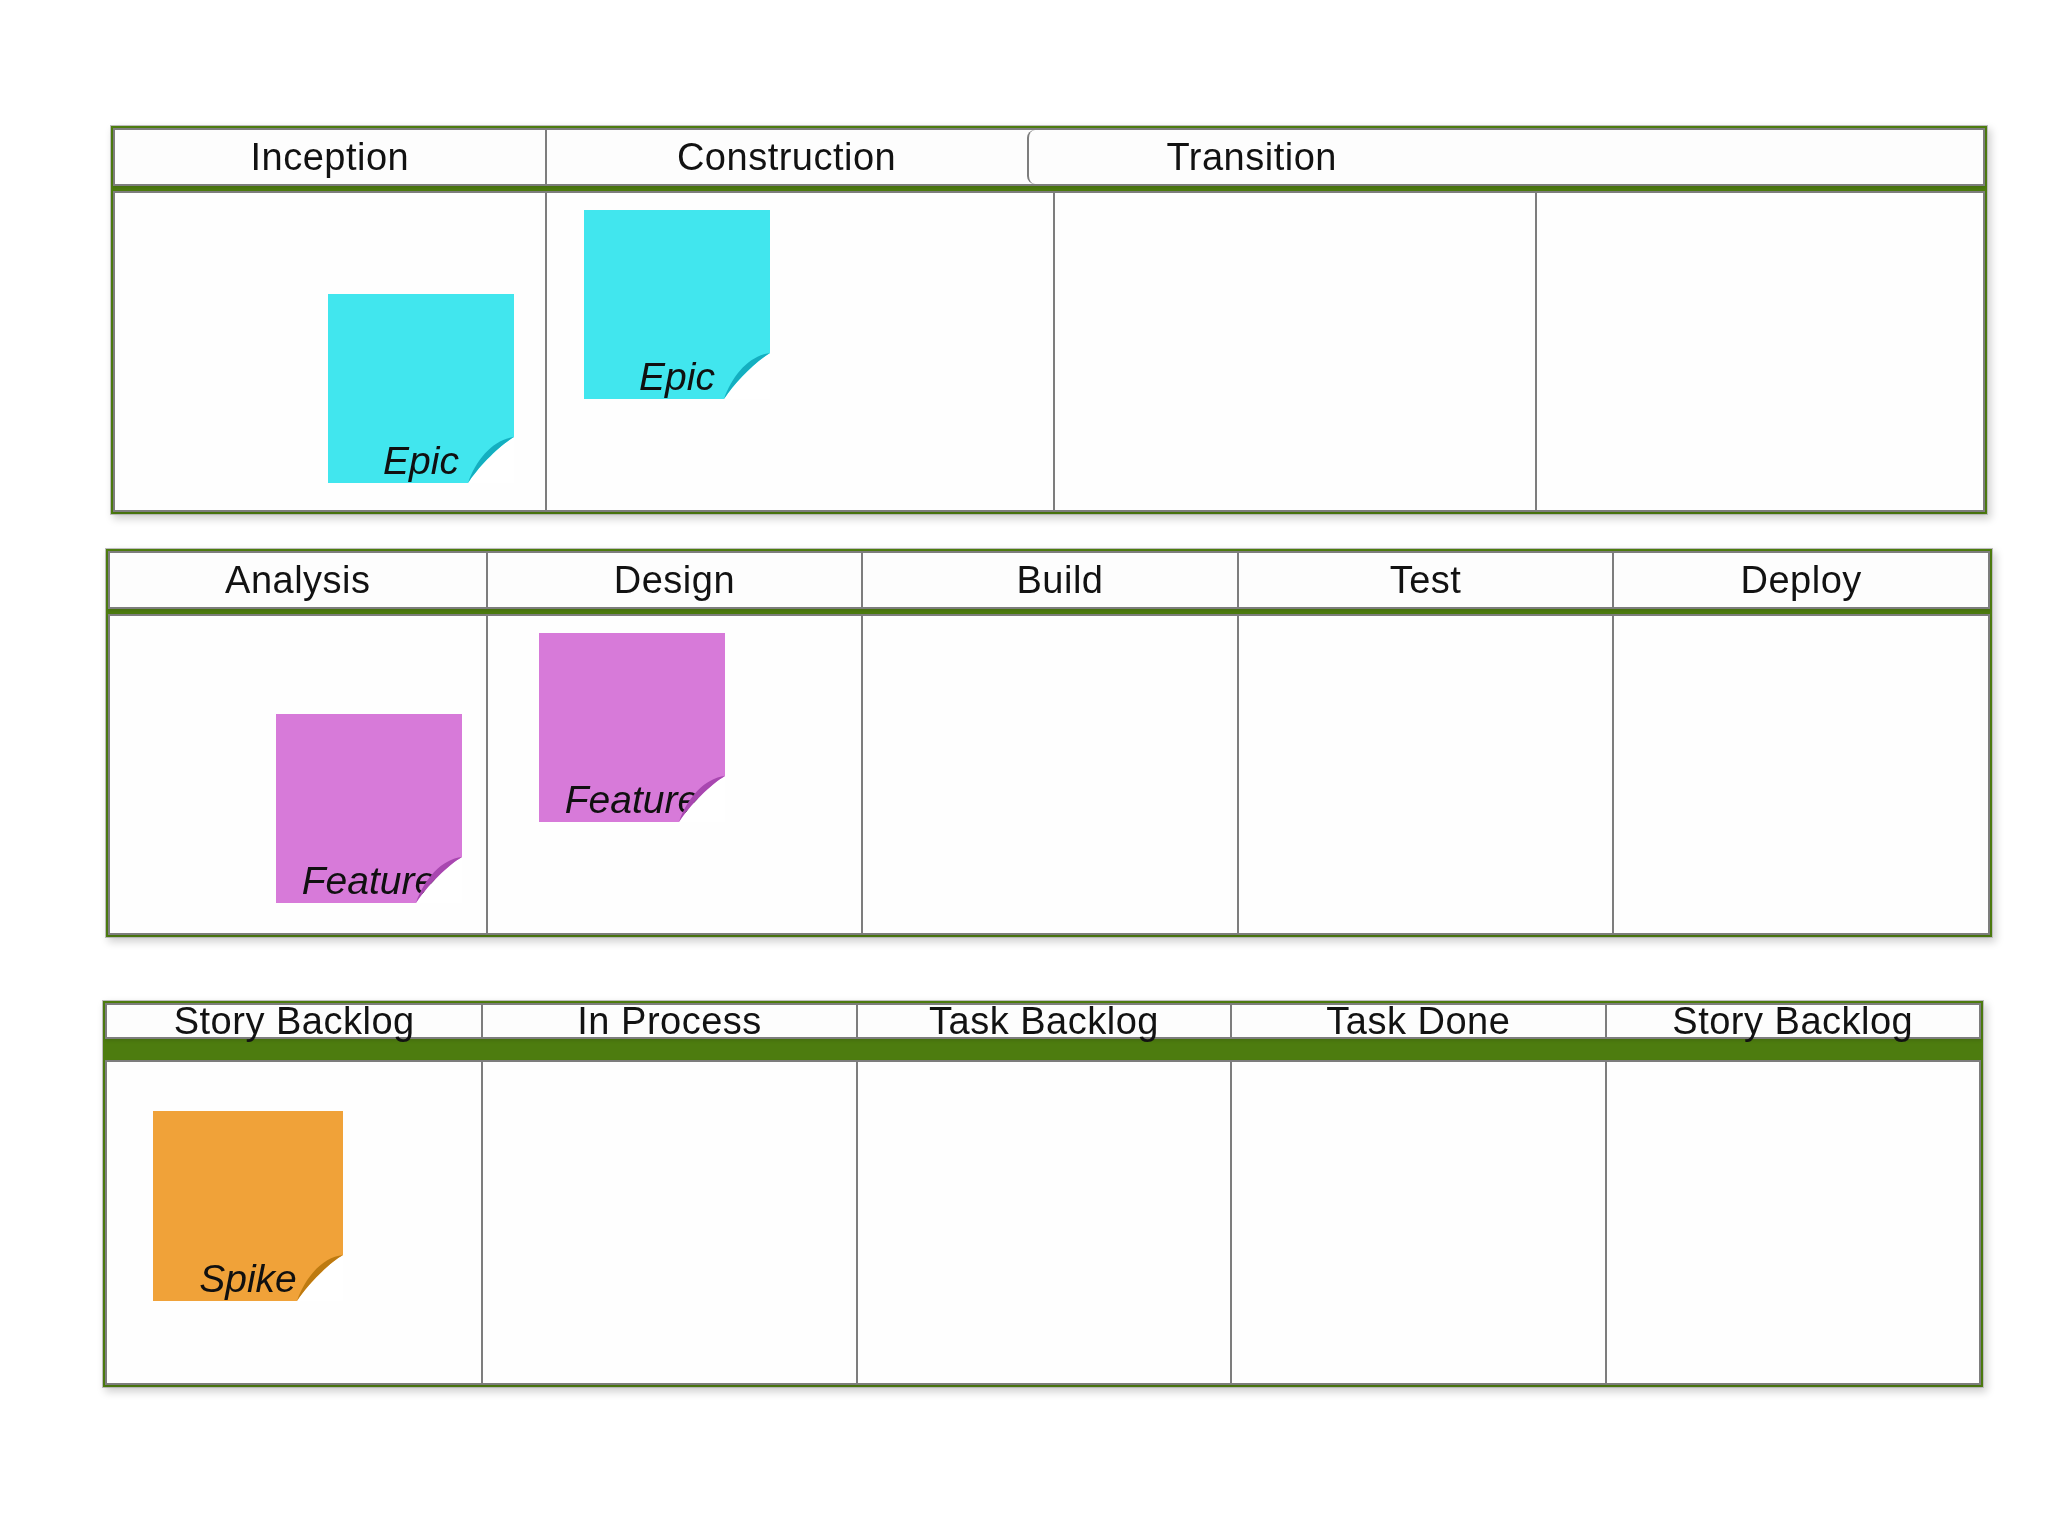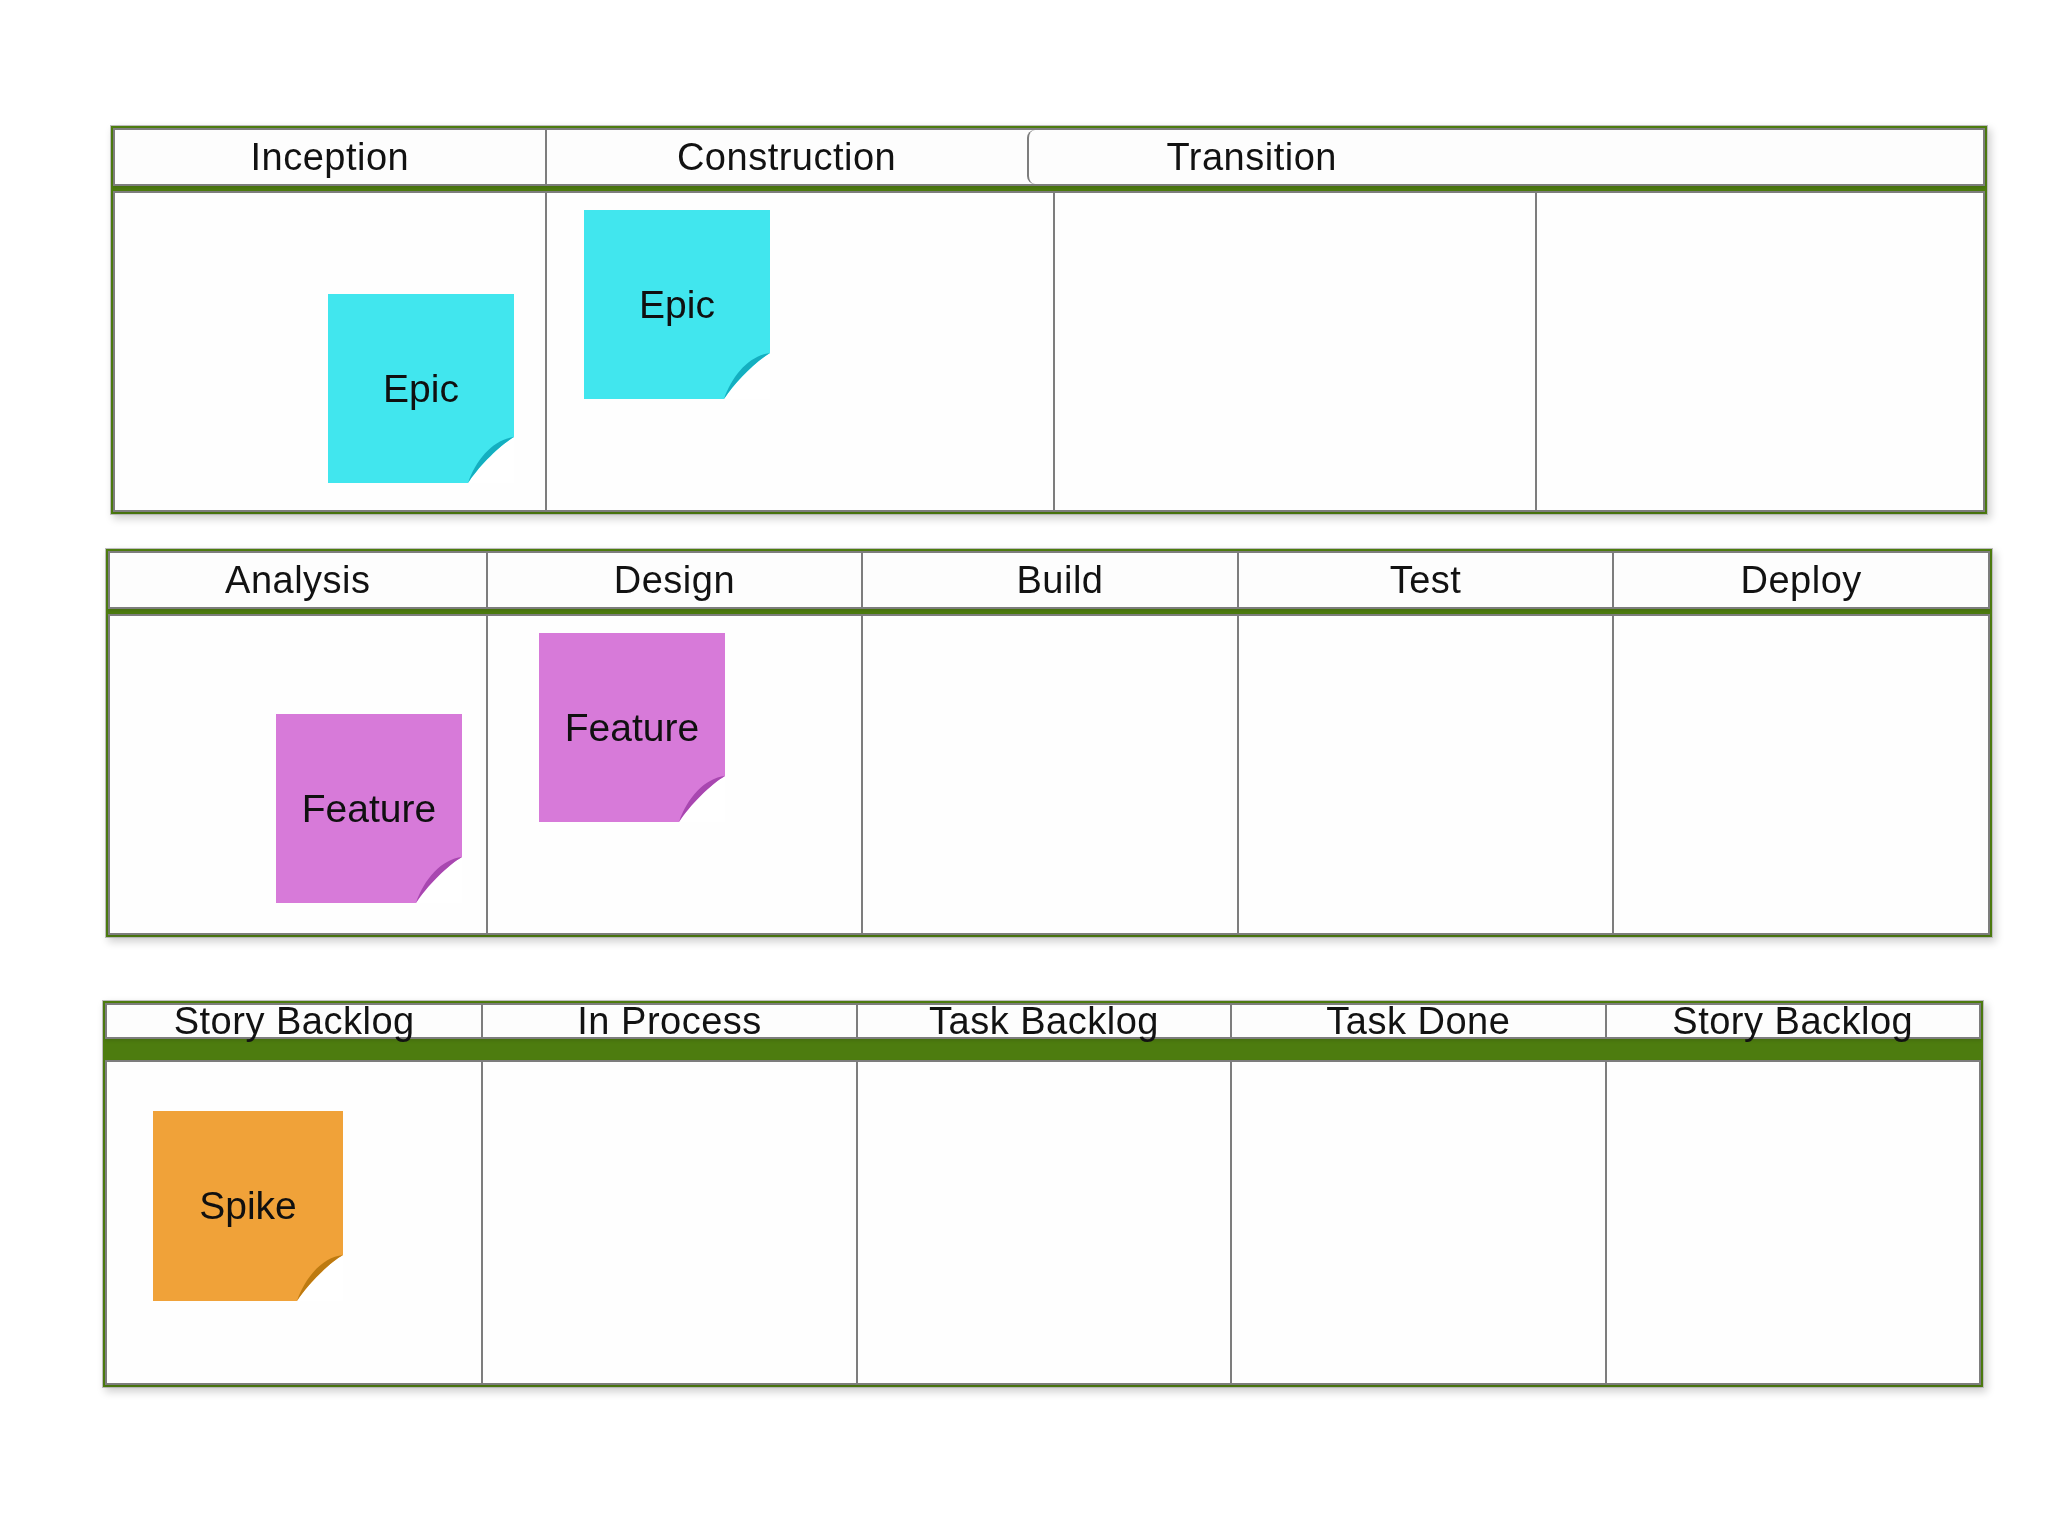--- a/index.html
+++ b/index.html
@@ -46,23 +46,24 @@
     box-sizing: border-box;
     background: #fefefe;
     box-shadow: 0 2px 3px rgba(0,0,0,0.10);
   }
   .b-cell { box-sizing: border-box; height: 100%; }
   .b-cell + .b-cell { border-left: 2px solid #7d7d7d; }
 
   
   .note {
     position: absolute;
-    display: flex; align-items: center; justify-content: center;
+    display: flex; align-items: flex-end; justify-content: center;
     font-size: 39px;
     color: #101010;
+    font-style: italic;
   }
   .note .note-label { position: relative; z-index: 2; }
   .note .curl {
     position: absolute;
     right: 0; bottom: 0;
     width: 46px; height: 46px;
     z-index: 3;
   }
   .curl-white { fill: #ffffff; }
   .note-epic    { background: #41e6ee; }

